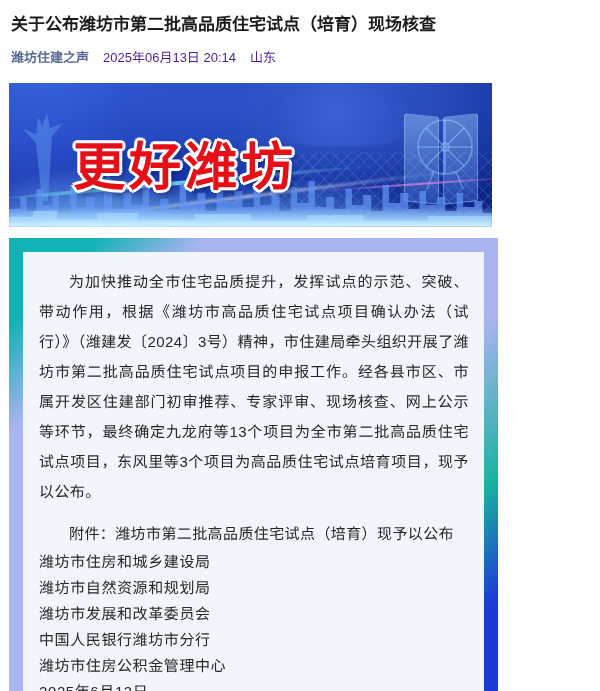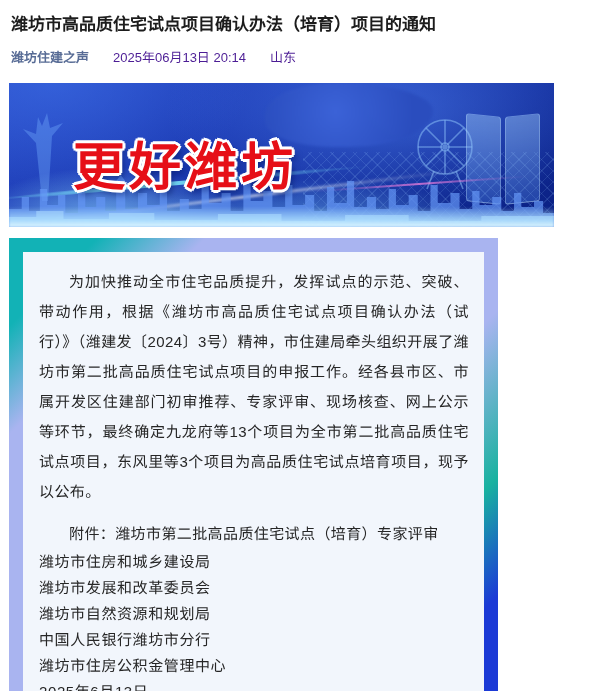--- a/index.html
+++ b/index.html
@@ -20,31 +20,31 @@
     line-height: 1.5;
     color: #1c1c1c;
     padding-left: 2px;
   }
   .meta-row {
     margin-top: 9px;
     padding-left: 2px;
     font-size: 13px;
     display: flex;
     align-items: center;
-    gap: 24px;
+    gap: 14px;
     white-space: nowrap;
   }
   .account-name { color: #576b95; font-weight: 600; cursor: pointer; }
   .publish-time, .region { color: #4c1d95; font-weight: 400; }
 
   
   .banner {
     position: relative;
     margin-top: 17px;
-    width: 545px;
+    width: 483px;
     height: 144px;
     overflow: hidden;
     cursor: pointer;
     background:
       radial-gradient(ellipse 200px 90px at 18% 102%, rgba(140,215,255,.85), rgba(140,215,255,0) 70%),
       radial-gradient(ellipse 260px 80px at 55% 105%, rgba(120,200,255,.7), rgba(120,200,255,0) 70%),
       radial-gradient(ellipse 300px 140px at 70% 18%, rgba(80,130,240,.55), rgba(80,130,240,0) 75%),
       radial-gradient(ellipse 280px 160px at 8% 0%, rgba(60,110,230,.6), rgba(60,110,230,0) 70%),
       linear-gradient(155deg, #2a4cc8 0%, #1c3bb4 38%, #112b99 68%, #0a2082 100%);
   }
@@ -147,21 +147,21 @@
     line-height: 26px;
     letter-spacing: .6px;
     color: #262626;
   }
 </style>
 </head>
 <body>
 
 <div>
 
-  <h1 class="article-title">潍坊市高品质住宅试点项目确认办法（培育）项目的通知</h1>
+  <h1 class="article-title">关于公布潍坊市第二批高品质住宅试点（培育）现场核查</h1>
 
   <div class="meta-row">
     <span class="account-name">潍坊住建之声</span>
     <span class="publish-time">2025年06月13日 20:14</span>
     <span class="region">山东</span>
   </div>
 
   <div class="banner">
     <div class="map-blob"></div>
 
@@ -196,26 +196,26 @@
     <div class="base-glow"></div>
 
     <div class="banner-slogan">更好潍坊</div>
   </div>
 
   <div class="notice-border">
     <div class="notice-inner">
 
       <p class="notice-paragraph">为加快推动全市住宅品质提升，发挥试点的示范、突破、带动作用，根据《潍坊市高品质住宅试点项目确认办法（试行）》（潍建发〔2024〕3号）精神，市住建局牵头组织开展了潍坊市第二批高品质住宅试点项目的申报工作。经各县市区、市属开发区住建部门初审推荐、专家评审、现场核查、网上公示等环节，最终确定九龙府等13个项目为全市第二批高品质住宅试点项目，东风里等3个项目为高品质住宅试点培育项目，现予以公布。</p>
 
-      <p class="attachment-line">附件：潍坊市第二批高品质住宅试点（培育）专家评审</p>
+      <p class="attachment-line">附件：潍坊市第二批高品质住宅试点（培育）现予以公布</p>
 
       <div class="signature-block">
         <div>潍坊市住房和城乡建设局</div>
+        <div>潍坊市自然资源和规划局</div>
         <div>潍坊市发展和改革委员会</div>
-        <div>潍坊市自然资源和规划局</div>
         <div>中国人民银行潍坊市分行</div>
         <div>潍坊市住房公积金管理中心</div>
         <div>2025年6月13日</div>
       </div>
 
     </div>
   </div>
 
 </div>
 

